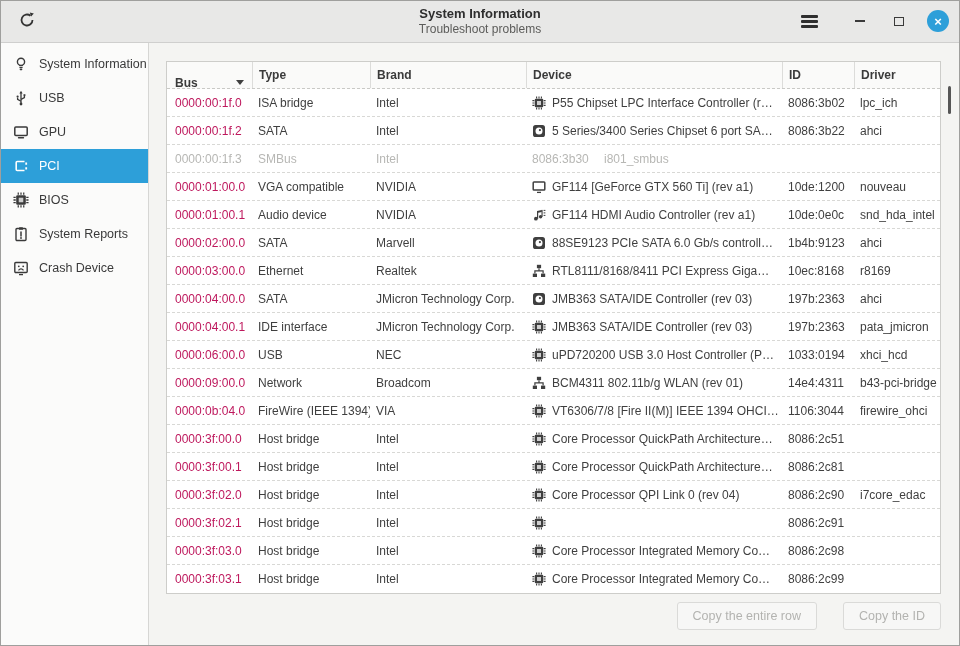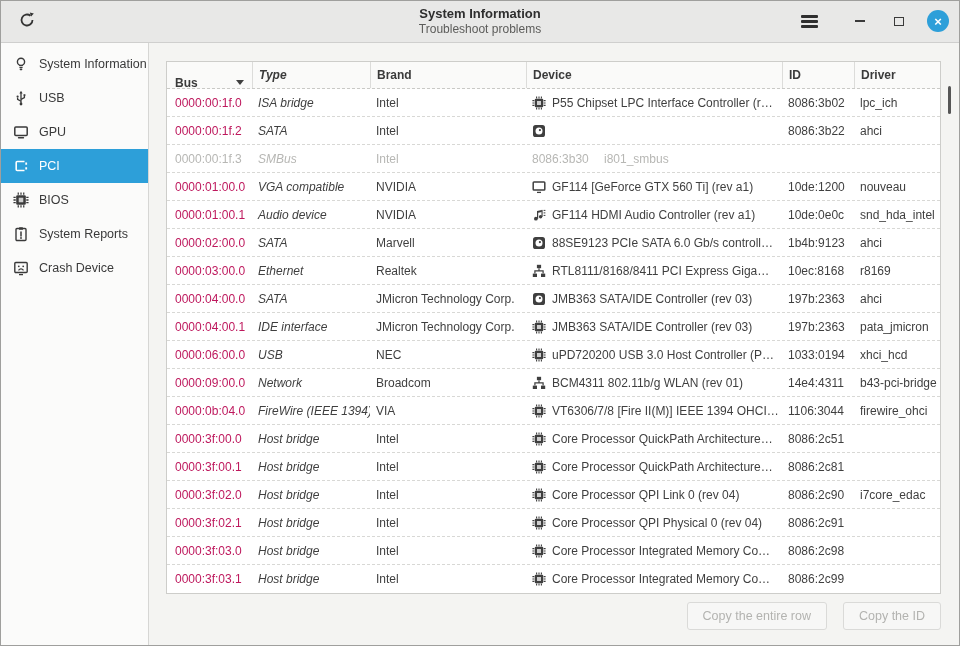--- a/index.html
+++ b/index.html
@@ -99,35 +99,35 @@
     font-size: 12px; color: #3f3f3f;
     padding: 0 4px 0 6px; white-space: nowrap; overflow: hidden;
     display: flex; align-items: center; gap: 6px;
   }
   .td:first-child { padding-left: 8px; color: #be185d; }
   .td .dev-icon { width: 14px; height: 14px; flex: 0 0 14px; display: flex; }
   .td .dev-icon svg { width: 14px; height: 14px; }
   .tr.dimmed .td { color: #b7b7b4; }
   
   .c0 { width: 85px; flex: 0 0 85px; }
-  .c1 { width: 118px; flex: 0 0 118px; font-style: italic; }
+  .c1 { width: 118px; flex: 0 0 118px; }
   .c2 { width: 156px; flex: 0 0 156px; }
   .c3 { width: 256px; flex: 0 0 256px; }
   .c4 { width: 72px; flex: 0 0 72px; }
   .c5 { width: 88px; flex: 0 0 88px; }
   
   .scroll-thumb {
     position: absolute; right: 8px; top: 43px;
     width: 3px; height: 28px; background: #565656; border-radius: 2px;
     cursor: grab;
   }
   
   .footer {
     width: 775px; margin-top: 8px;
-    display: flex; justify-content: flex-end; gap: 16px;
+    display: flex; justify-content: flex-end; gap: 26px;
   }
   .footer button {
     font-family: inherit; font-size: 12.5px;
     color: #b3b3b0;
     background: #f7f7f6;
     border: 1px solid #dadad8;
     border-radius: 3px;
     padding: 6px 15px;
     cursor: default;
   }
@@ -295,20 +295,21 @@
     <div class="td c1">SATA</div>
     <div class="td c2">Intel</div>
     <div class="td c3">
       <span class="dev-icon">
                   <svg viewBox="0 0 14 14">
                     <rect x="1" y="1" width="12" height="12" rx="2.6" fill="currentColor"></rect>
                     <circle cx="7" cy="7" r="3.5" fill="#fff"></circle>
                     <circle cx="7.9" cy="6.1" r="1.1" fill="currentColor"></circle>
                   </svg>
                 </span>
+      <span>5 Series/3400 Series Chipset 6 port SA…</span>
     </div>
     <div class="td c4">8086:3b22</div>
     <div class="td c5">ahci</div>
   </div>
             <div class="tr dimmed">
     <div class="td c0">0000:00:1f.3</div>
     <div class="td c1">SMBus</div>
     <div class="td c2">Intel</div>
     <div class="td c4">8086:3b30</div>
     <div class="td c5">i801_smbus</div>
@@ -544,21 +545,20 @@
     <div class="td c3">
       <span class="dev-icon">
                   <svg viewBox="0 0 14 14">
                     <rect x="2.8" y="2.8" width="8.4" height="8.4" rx="1" fill="currentColor"></rect>
                     <rect x="5" y="5" width="4" height="4" fill="#ffffff" opacity="0.75"></rect>
                     <g stroke="currentColor" stroke-width="1.1">
                       <path d="M4.6 0.4v2M7 0.4v2M9.4 0.4v2M4.6 11.6v2M7 11.6v2M9.4 11.6v2M0.4 4.6h2M0.4 7h2M0.4 9.4h2M11.6 4.6h2M11.6 7h2M11.6 9.4h2" fill="none"></path>
                     </g>
                   </svg>
                 </span>
-      <span>Core Processor QPI Physical 0 (rev 04)</span>
     </div>
     <div class="td c4">8086:2c91</div>
     <div class="td c5"></div>
   </div>
             <div class="tr">
     <div class="td c0">0000:3f:03.0</div>
     <div class="td c1">Host bridge</div>
     <div class="td c2">Intel</div>
     <div class="td c3">
       <span class="dev-icon">

